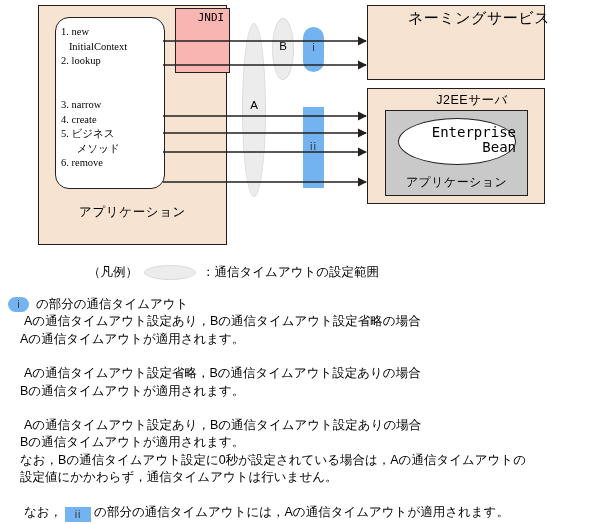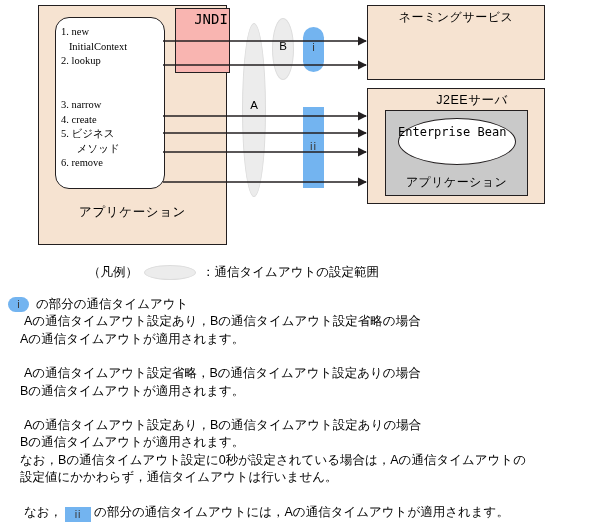--- a/index.html
+++ b/index.html
@@ -68,38 +68,39 @@
     background: #f9b5b1;
     border: 1.6px solid #231f20;
     box-sizing: border-box;
   }
   .jndi-label {
     position: absolute;
     left: 175px; top: 11px;
     width: 72px;
     text-align: center;
     font-family: "DejaVu Sans Mono", "Liberation Mono", monospace;
-    font-size: 14px;
+    font-size: 11px;
   }
 
   .naming-box {
     position: absolute;
     left: 367px; top: 5px;
     width: 178px; height: 75px;
     background: #f6e3d1;
     border: 1.6px solid #231f20;
     box-sizing: border-box;
   }
   .naming-label {
     position: absolute;
     left: 367px; top: 9px;
     width: 178px;
     text-align: center;
-    font-size: 12px;
+    font-size: 15px;
     letter-spacing: 0.5px;
+    padding-left: 23px;
   }
 
   .j2ee-box {
     position: absolute;
     left: 367px; top: 88px;
     width: 178px; height: 116px;
     background: #f6e3d1;
     border: 1.6px solid #231f20;
     box-sizing: border-box;
   }
@@ -133,23 +134,23 @@
     width: 118px; height: 47px;
     background: #ffffff;
     border: 1.3px solid #231f20;
     border-radius: 50%;
     box-sizing: border-box;
   }
   .bean-label {
     position: absolute;
     left: 398px; top: 125px;
     width: 118px;
-    text-align: left;
+    text-align: right;
     font-family: "DejaVu Sans Mono", "Liberation Mono", monospace;
-    font-size: 12px;
+    font-size: 14px;
     line-height: 15px;
   }
 
   
   .scope-a {
     position: absolute;
     left: 242px; top: 23px;
     width: 24px; height: 174px;
     background: #ececec;
     border: 1px solid #dcdcdc;

